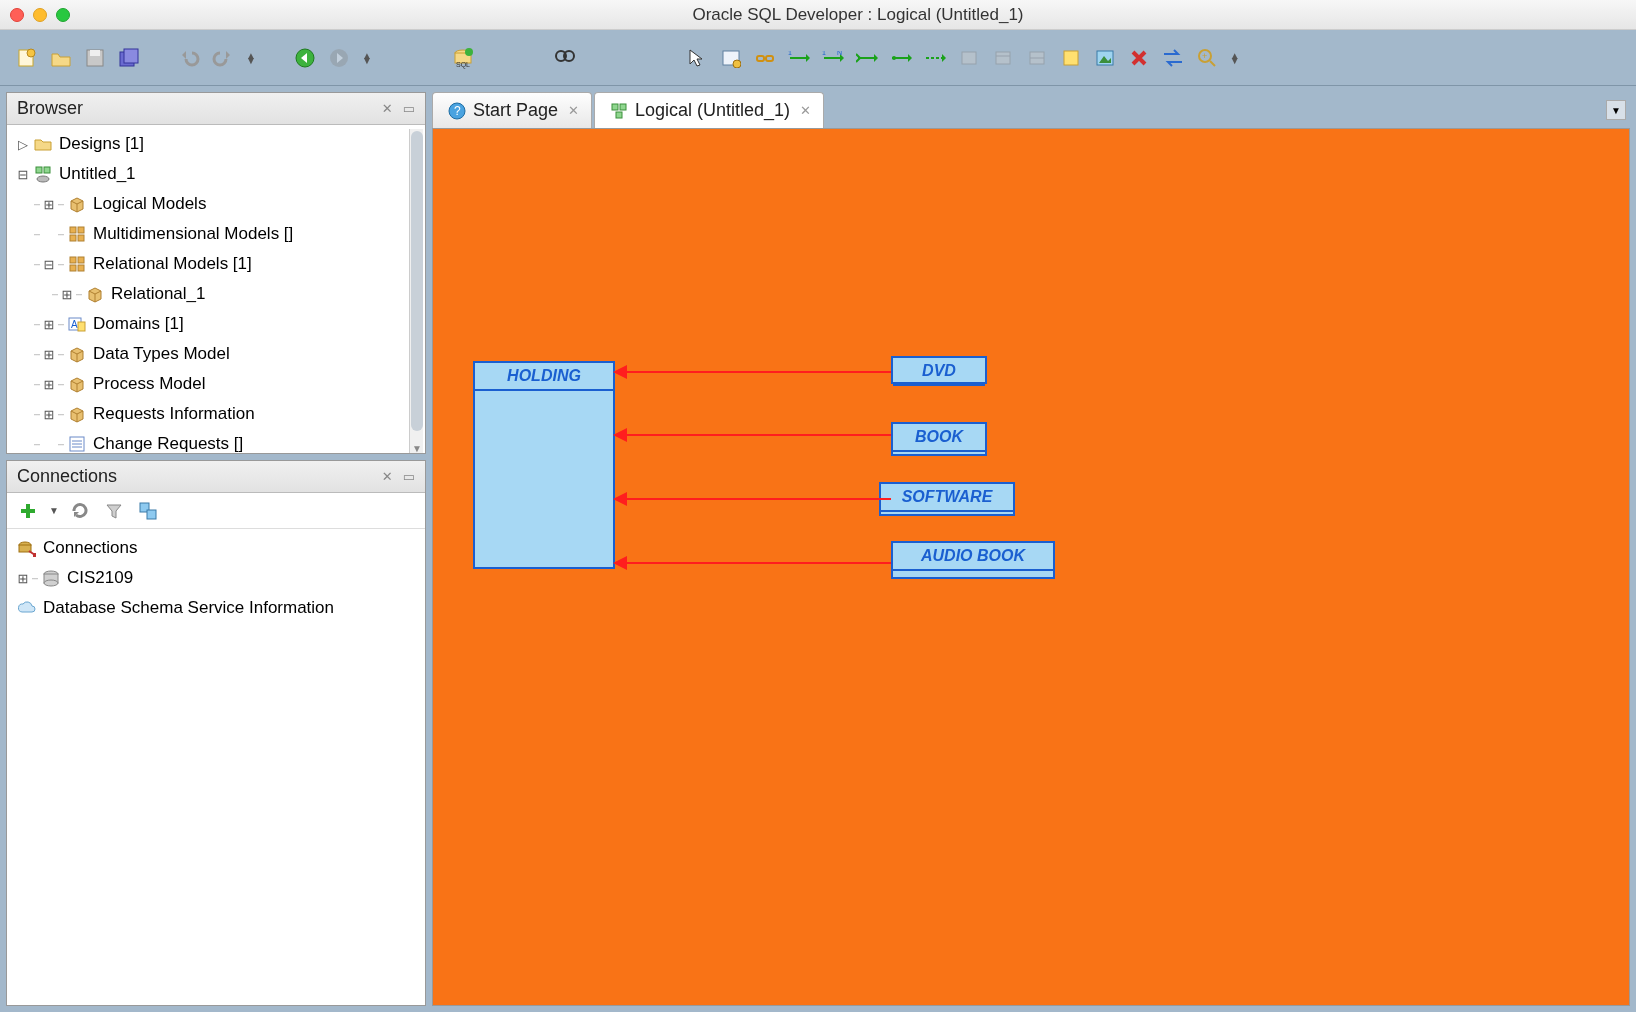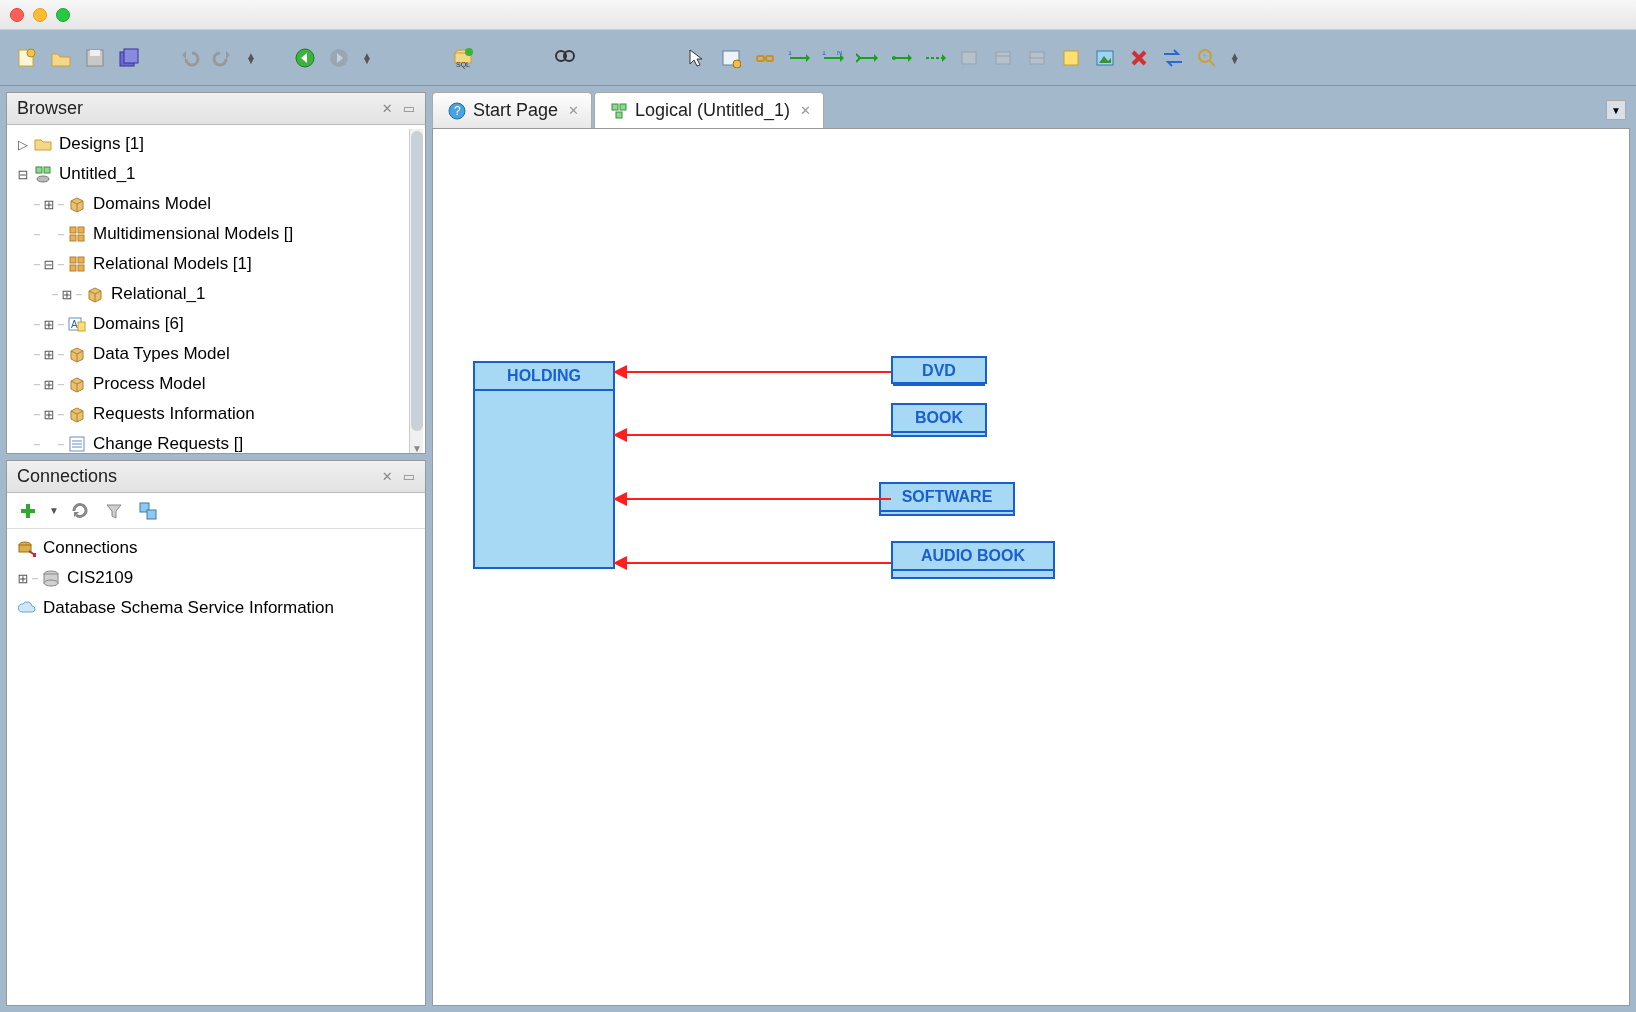--- a/index.html
+++ b/index.html
@@ -50,41 +50,42 @@
 .conn-toolbar { height: 36px; background: #fff; display:flex; align-items:center; padding: 0 8px; gap: 8px; border-bottom:1px solid #ddd;}
 
 
 .rightarea { flex: 1; display: flex; flex-direction: column; }
 .tabbar { height: 36px; display: flex; align-items: flex-end; gap: 0; background: transparent; position:relative; }
 .tab { height: 36px; background: linear-gradient(#fefefe,#e8e8e8); border: 1px solid #aaa; border-bottom: none; border-radius: 4px 4px 0 0; display:flex; align-items:center; padding: 0 12px; font-size:18px; color:#222; margin-right:2px; cursor:pointer; }
 .tab.active { background: #fff; }
 .tab .ticon { margin-right: 6px; }
 .tab .close { margin-left: 10px; color: #999; font-size: 13px; }
 .tabbar .dropdown { position:absolute; right:4px; top:8px; width:20px; height:20px; background:#d8e0e8; border:1px solid #aaa; font-size:10px; display:flex; align-items:center; justify-content:center; cursor:pointer; }
-.canvas { flex:1; background: #ffffff; border: 1px solid #999; position: relative; overflow:hidden; }
+.canvas { flex:1; background: #f97316; border: 1px solid #999; position: relative; overflow:hidden;font-style:italic; }
 
 
 .entity { position:absolute; background:#a7d8f4; border:2px solid #1a5fd0; }
 .entity .ent-title { text-align:center; font-weight:bold; color:#1a5fd0; font-size:16px; padding: 4px 6px; border-bottom: 2px solid #1a5fd0; }
 .entity.small .ent-body { height:6px; }
 .rel { position:absolute; background:#ff1e1e; height:2px; }
 .rel .arrow { position:absolute; left:-2px; top:-6px; width:0; height:0; border-top:7px solid transparent; border-bottom:7px solid transparent; border-right:14px solid #ff1e1e; }
 
 
 svg { display:block; }
 </style>
 </head>
 <body>
 
 <div class="titlebar">
   <div class="traffic">
     <div class="dot red"></div>
     <div class="dot yellow"></div>
     <div class="dot green"></div>
   </div>
+  <div class="title">Oracle SQL Developer : Logical (Untitled_1)</div>
 </div>
 
 <div class="toolbar">
   <div class="tb-btn">
       <svg width="22" height="22">
         <rect x="3" y="3" width="14" height="16" fill="#fff6d9" stroke="#c9a62c"></rect>
         <circle cx="15" cy="6" r="4" fill="#f6c441" stroke="#b8891f"></circle>
       </svg>
     </div>
   <div class="tb-btn">
@@ -288,21 +289,21 @@
               <span class="ind"></span>
               <span class="dots">···</span>
               <span class="exp">⊞</span>
               <span class="dots">···</span>
               <span class="ticon">
                 <svg width="18" height="18">
                   <path d="M3 6l6-3 6 3v8l-6 3-6-3z" fill="#e8c070" stroke="#b08030"></path>
                   <path d="M3 6l6 3 6-3M9 9v8" stroke="#b08030" fill="none"></path>
                 </svg>
               </span>
-              <span>Domains Model</span>
+              <span>Logical Models</span>
             </div>
             <div class="tree-row">
               <span class="ind"></span>
               <span class="dots">···</span>
               <span class="exp"></span>
               <span class="dots">···</span>
               <span class="ticon">
                 <svg width="16" height="16">
                   <rect x="1" y="1" width="6" height="6" fill="#e8b050" stroke="#b08030"></rect>
                   <rect x="9" y="1" width="6" height="6" fill="#e8b050" stroke="#b08030"></rect>
@@ -346,21 +347,21 @@
               <span class="dots">···</span>
               <span class="exp">⊞</span>
               <span class="dots">···</span>
               <span class="ticon">
                 <svg width="18" height="16">
                   <rect x="1" y="2" width="12" height="12" fill="#fff" stroke="#6a8ac8"></rect>
                   <text x="3" y="12" font-size="10" fill="#1a5fd0">A</text>
                   <rect x="10" y="6" width="7" height="9" fill="#ffe070" stroke="#c9a034"></rect>
                 </svg>
               </span>
-              <span>Domains [6]</span>
+              <span>Domains [1]</span>
             </div>
             <div class="tree-row">
               <span class="ind"></span>
               <span class="dots">···</span>
               <span class="exp">⊞</span>
               <span class="dots">···</span>
               <span class="ticon">
                 <svg width="18" height="18">
                   <path d="M3 6l6-3 6 3v8l-6 3-6-3z" fill="#e8c070" stroke="#b08030"></path>
                   <path d="M3 6l6 3 6-3M9 9v8" stroke="#b08030" fill="none"></path>
@@ -522,21 +523,21 @@
       </div>
 
       <div id="subentities">
           <div class="entity small" style="left: 458px; top: 227px; width: 96px; height: 28px;">
             <div class="ent-title">DVD</div>
             <div class="ent-body"></div>
           </div>
           <div class="rel" style="left: 182px; top: 242px; width: 276px;">
             <div class="arrow"></div>
           </div>
-          <div class="entity small" style="left: 458px; top: 274px; width: 96px; height: 34px;">
+          <div class="entity small" style="left: 458px; top: 293px; width: 96px; height: 34px;">
             <div class="ent-title">BOOK</div>
             <div class="ent-body"></div>
           </div>
           <div class="rel" style="left: 182px; top: 305px; width: 276px;">
             <div class="arrow"></div>
           </div>
           <div class="entity small" style="left: 446px; top: 353px; width: 136px; height: 34px;">
             <div class="ent-title">SOFTWARE</div>
             <div class="ent-body"></div>
           </div>

